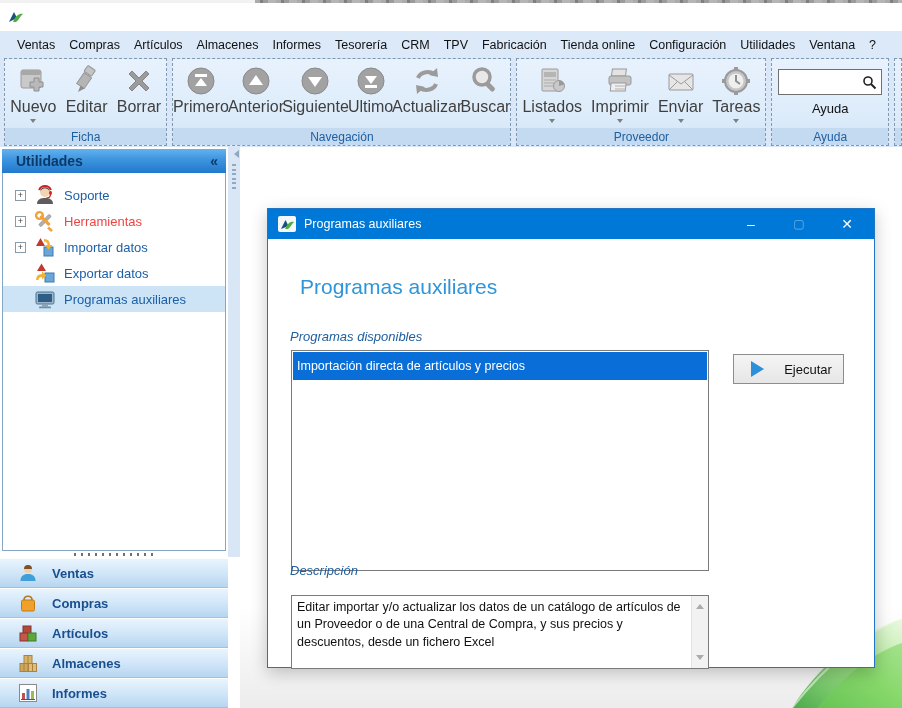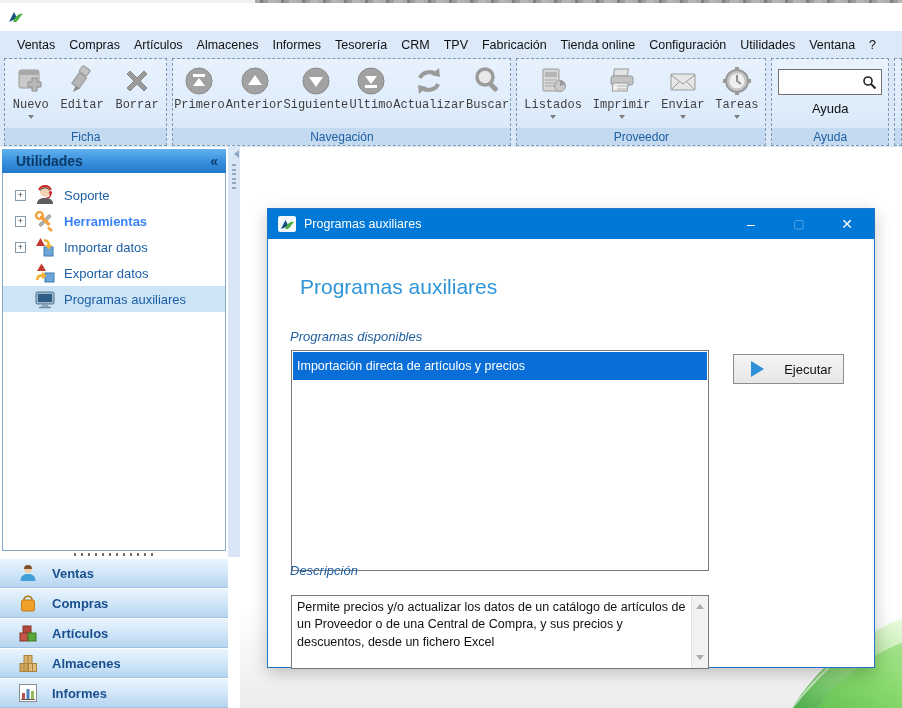--- a/index.html
+++ b/index.html
@@ -23,21 +23,21 @@
 
   
   .toolbar { position:absolute; left:0; top:58px; width:902px; height:89px; background:#d9e7f8;
     display:flex; gap:5px; padding-left:4px; }
   .tgroup { border:1px dashed #8099b3; height:88px; display:flex; flex-direction:column;
     background:linear-gradient(180deg,#e8f2fd 0%,#dcebfa 70%,#d3e4f6 100%); }
   .tgroup-body { flex:1; display:flex; align-items:flex-start; justify-content:space-evenly; padding-top:4px; }
   .tgroup-label { height:17px; background:#c3daf1; color:#1f5fa0; font-size:12px;
     display:flex; align-items:center; justify-content:center; }
   .tbtn { display:flex; flex-direction:column; align-items:center; gap:1px; padding:2px 4px; min-width:44px; }
-  .tbtn .lbl { font-size:12px; color:#3f3f3f; white-space:nowrap;font-family:Liberation Mono, monospace; }
+  .tbtn .lbl { font-size:16px; color:#3f3f3f; white-space:nowrap; }
   .caret { width:0; height:0; border:3.5px solid transparent; border-top:4.5px solid #7e7e7e; margin-top:2px; }
   .caret-ph { height:7px; }
   .g-ficha { width:164px; } .g-nav { width:339px; } .g-acc { width:251px; } .g-ayuda { width:118px; }
   .g-part { width:8px; overflow:hidden; }
   .ayuda-body { display:flex; flex-direction:column; align-items:center; gap:6px; padding-top:10px; flex:1; }
   .search-box { width:104px; height:26px; background:#fff; border:1px solid #707070;
     display:flex; align-items:center; justify-content:flex-end; padding-right:4px; }
   .ayuda-label { font-size:13px; color:#111; }
 
   
@@ -49,21 +49,21 @@
   .side-header .chev { font-size:14px; font-weight:bold; color:#0c3a68; }
   .tree { margin-left:2px; width:224px; height:378px; background:#fff; border:1px solid #86a7c3; border-top:none;
     padding-top:9px; overflow:hidden; }
   .tree-row { height:26px; display:flex; align-items:center; gap:8px; padding-left:12px; }
   .tree-row.selected { background:#cde4f7; }
   .expand-box { width:11px; height:11px; border:1px solid #899aa9; background:#fff; font-size:9px; line-height:9px;
     color:#444; display:flex; align-items:center; justify-content:center; flex:0 0 auto; }
   .expand-ph { width:11px; flex:0 0 auto; }
   .tree-ico { width:22px; height:22px; flex:0 0 auto; display:flex; align-items:center; justify-content:center; }
   .tree-lbl { font-size:13px; color:#1b5fa6; }
-  .tree-lbl.green { color:#3b82f6;font-weight:bold; }
+  .tree-lbl.green { color:#ef4444; }
   .grip-row { height:6px; display:flex; align-items:center; justify-content:center; }
   .grip-dots { width:80px; height:3px;
     background:repeating-linear-gradient(90deg,#707070 0 2px,transparent 2px 7px); }
   .side-sections { margin-top:1px; }
   .section-bar { height:30px; background:linear-gradient(180deg,#e9f4fd 0%,#cfe5f8 55%,#b6d5f0 100%);
     border-top:1px solid #fdfefe; border-bottom:1px solid #9fc2e2;
     display:flex; align-items:center; gap:14px; padding-left:18px; }
   .section-lbl { font-size:13px; font-weight:bold; color:#1a4f8f; }
 
   
@@ -506,20 +506,20 @@
       <div class="list-item selected">Importación directa de artículos y precios</div>
     </div>
 
     <div class="run-btn">
       <span class="play-tri"></span>
       <span class="lbl">Ejecutar</span>
     </div>
 
     <div class="dlg-sublabel lbl-desc">Descripción</div>
     <div class="desc-box">
-      <div class="desc-text">Permite precios y/o actualizar los datos de un catálogo de artículos de un Proveedor o de una Central de Compra, y sus precios y descuentos, desde un fichero Excel</div>
+      <div class="desc-text">Editar importar y/o actualizar los datos de un catálogo de artículos de un Proveedor o de una Central de Compra, y sus precios y descuentos, desde un fichero Excel</div>
       <div class="vscroll">
         <span class="chev-up"></span>
         <span class="chev-dn"></span>
       </div>
     </div>
   </div>
 </div>
 
 </body></html>

